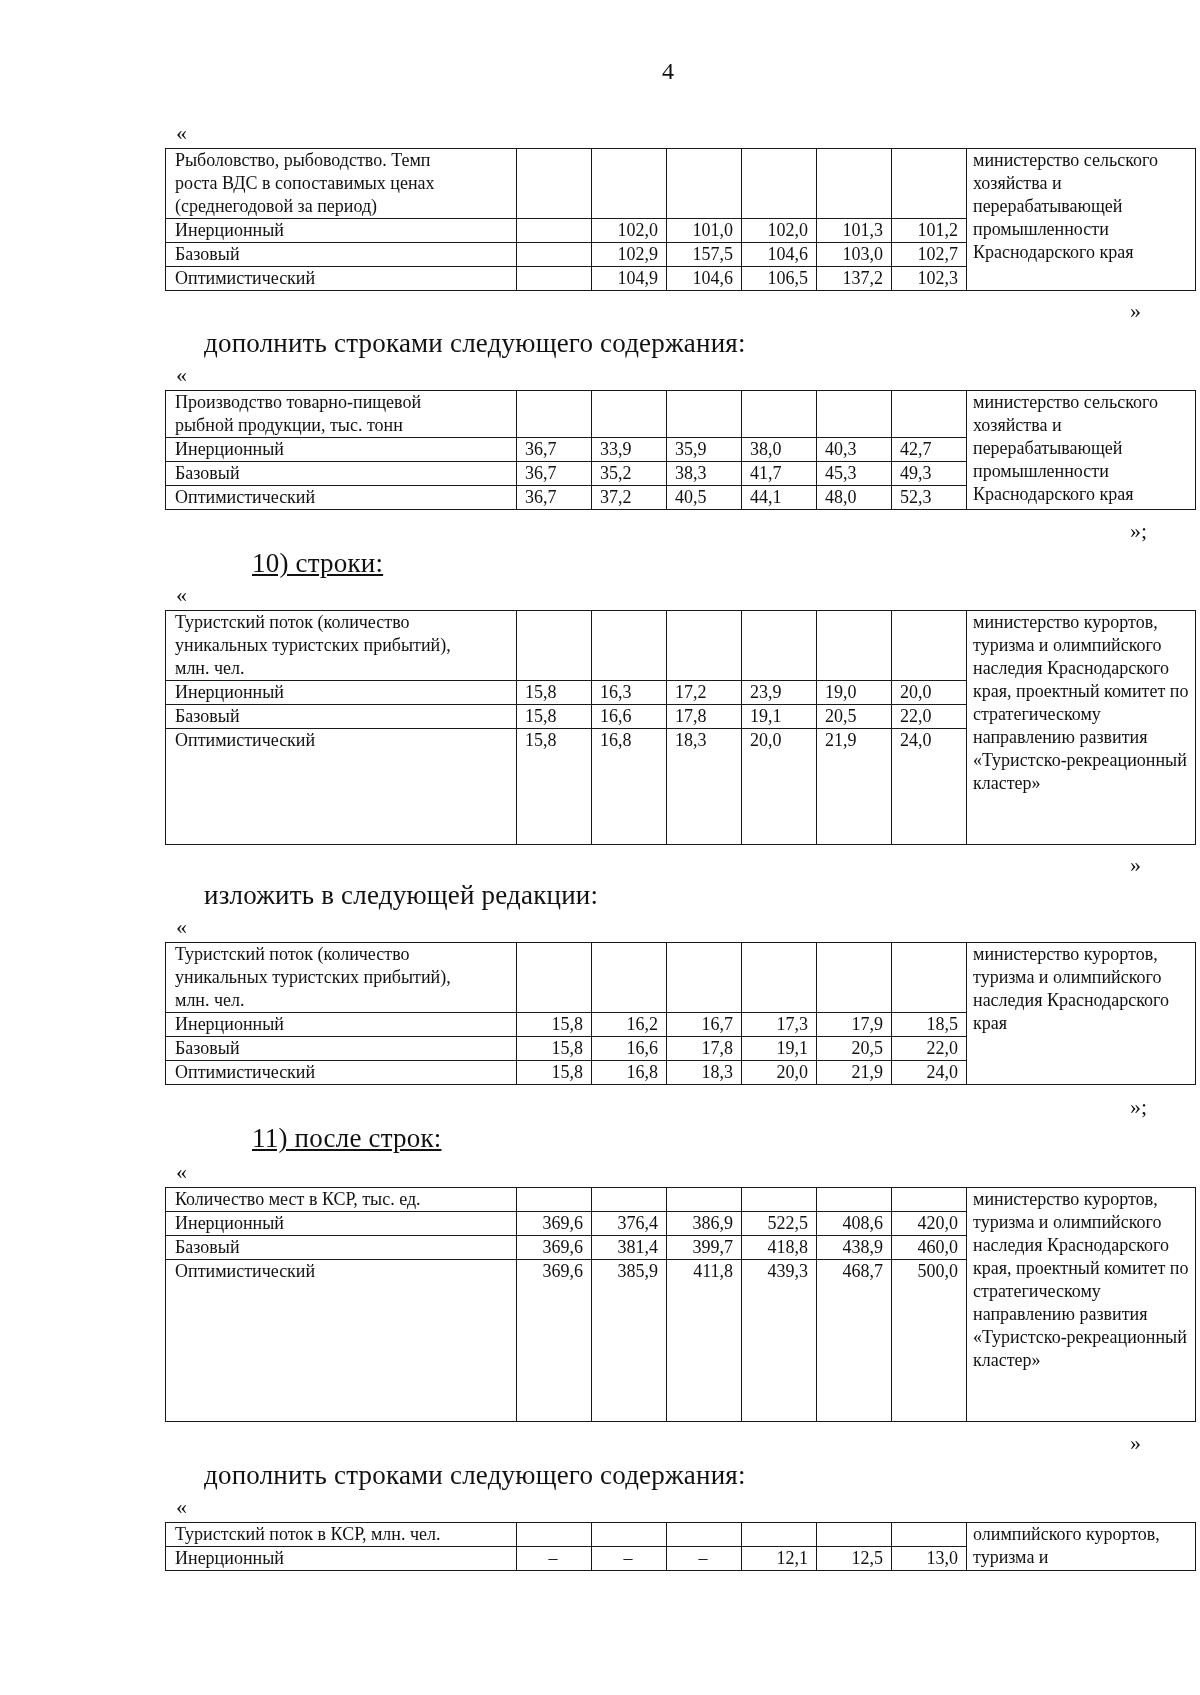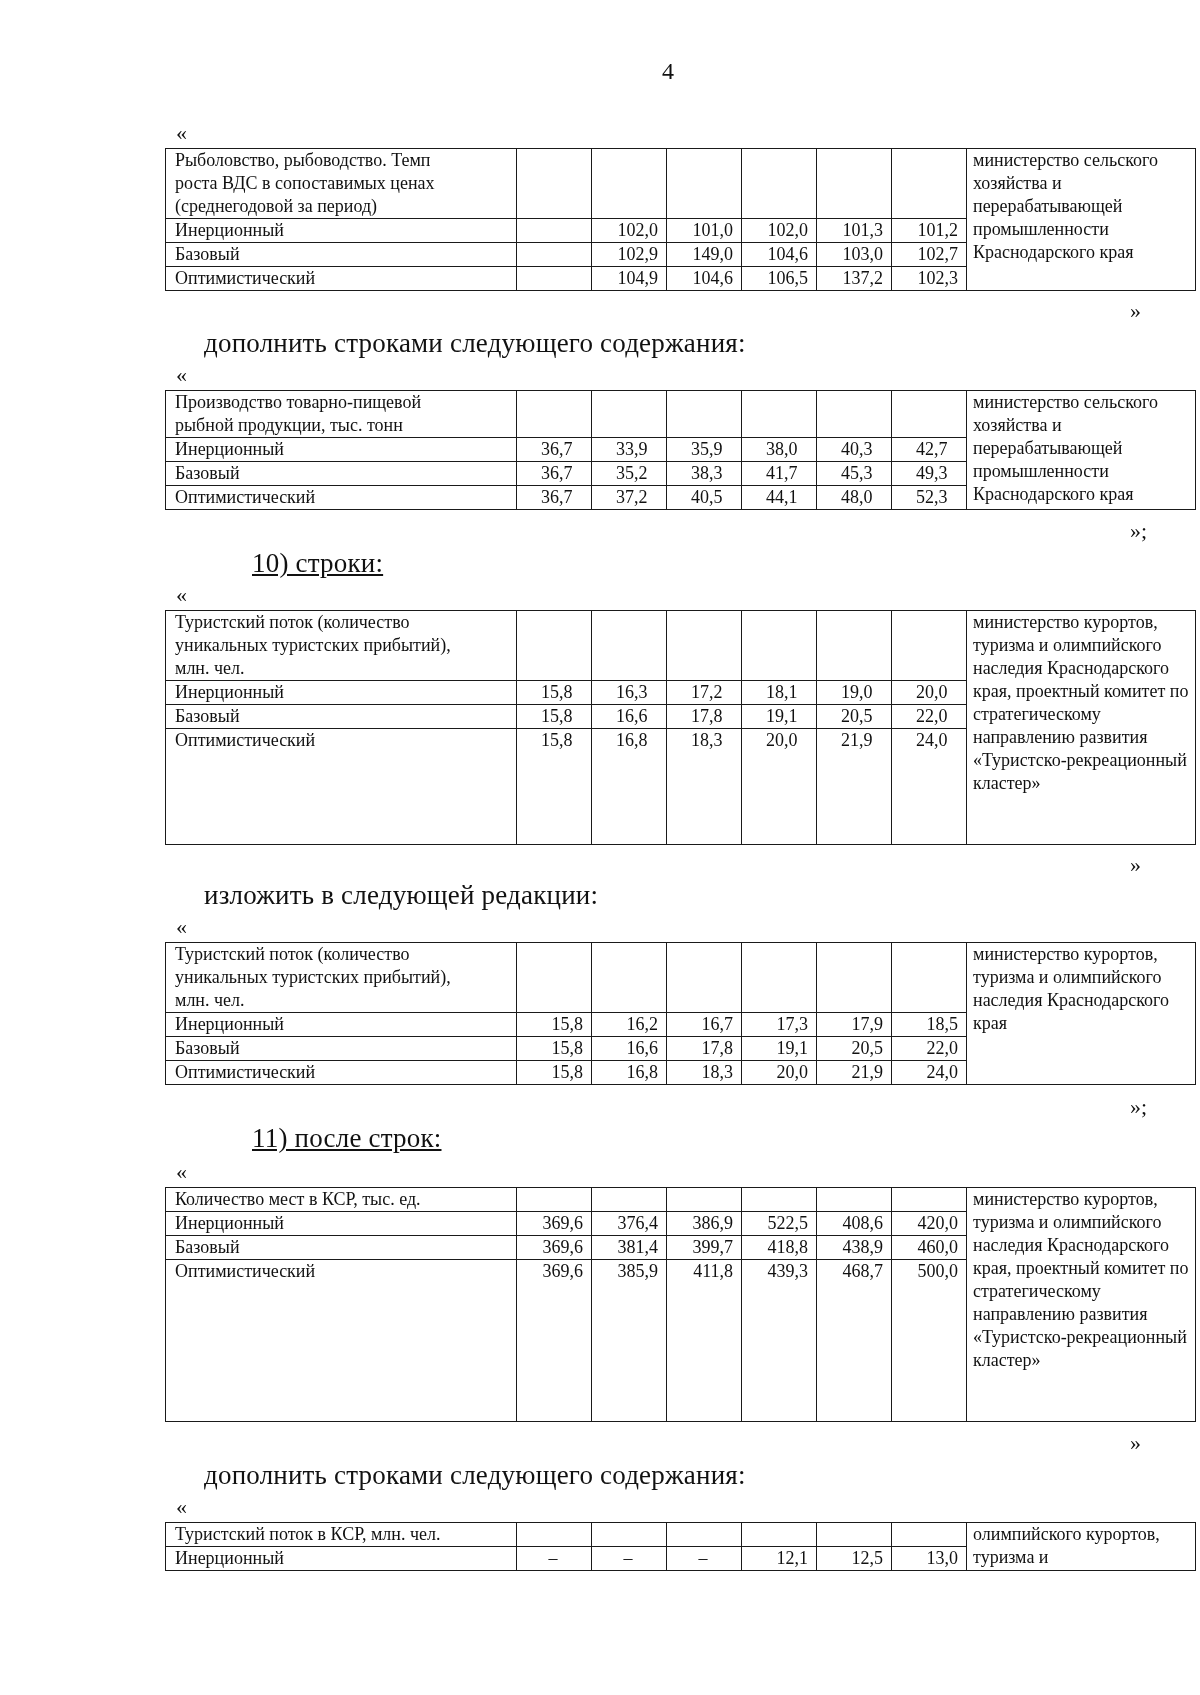--- a/index.html
+++ b/index.html
@@ -10,21 +10,21 @@
   .quote-open { left: 176px; font-size: 22px; }
   .quote-close { left: 1130px; font-size: 22px; }
   .para { font-size: 27px; letter-spacing: 0.2px; }
   .para.indent { left: 252px; text-decoration: underline; }
   .para.plain { left: 180px; margin-left: 24px; }
   table.doc { position: absolute; left: 165px; width: 1011px; border-collapse: collapse;
               font-size: 18px; line-height: 23px; table-layout: fixed; }
   table.doc td { border: 1.4px solid #1a1a1a; padding: 0 6px; vertical-align: top; }
   table.doc td.lbl { width: 335px; padding-left: 9px; margin-top: 29px; }
   table.doc td.num { width: 60px; text-align: right; padding-right: 8px; white-space: nowrap; }
-  table.doc td.num.l { text-align: left; padding-left: 24px; }
+  table.doc td.num.l { text-align: left; padding-left: 8px; }
   table.doc td.num.c { text-align: center; }
   table.doc td.resp { width: 216px; padding-left: 6px; border-bottom-color: #1a1a1a; }
 </style>
 </head>
 <body>
 
 <div class="abs pagenum">4</div>
 
 <div class="abs quote-open" style="top:120px">«</div>
 <table class="doc" style="top:148px">
@@ -45,21 +45,21 @@
         <td class="num">102,0</td>
         <td class="num">101,0</td>
         <td class="num">102,0</td>
         <td class="num">101,3</td>
         <td class="num">101,2</td>
   </tr>
   <tr>
     <td class="lbl">Базовый</td>
     <td class="num"></td>
         <td class="num">102,9</td>
-        <td class="num">149,0</td>
+        <td class="num">157,5</td>
         <td class="num">104,6</td>
         <td class="num">103,0</td>
         <td class="num">102,7</td>
   </tr>
   <tr>
     <td class="lbl">Оптимистический</td>
     <td class="num"></td>
         <td class="num">104,9</td>
         <td class="num">104,6</td>
         <td class="num">106,5</td>
@@ -127,21 +127,21 @@
         <td class="num"></td>
         <td class="num"></td>
         <td class="num"></td>
     <td class="resp" rowspan="4">министерство курортов, туризма и олимпийского наследия Краснодарского края, проектный комитет по стратегическому направлению развития «Туристско-рекреационный кластер»</td>
   </tr>
   <tr>
     <td class="lbl">Инерционный</td>
     <td class="num l">15,8</td>
         <td class="num l">16,3</td>
         <td class="num l">17,2</td>
-        <td class="num l">18,1</td>
+        <td class="num l">23,9</td>
         <td class="num l">19,0</td>
         <td class="num l">20,0</td>
   </tr>
   <tr>
     <td class="lbl">Базовый</td>
     <td class="num l">15,8</td>
         <td class="num l">16,6</td>
         <td class="num l">17,8</td>
         <td class="num l">19,1</td>
         <td class="num l">20,5</td>

